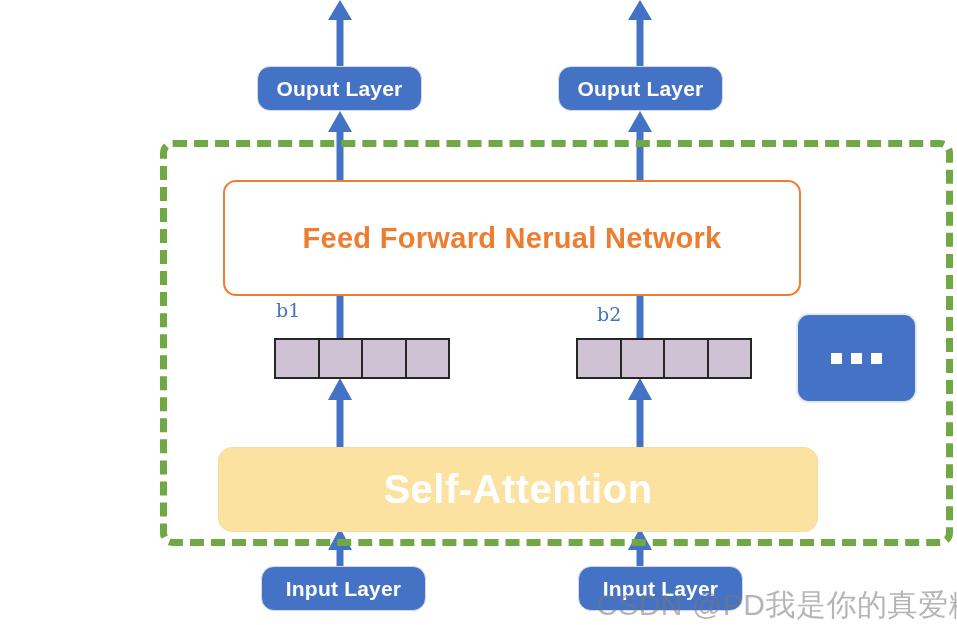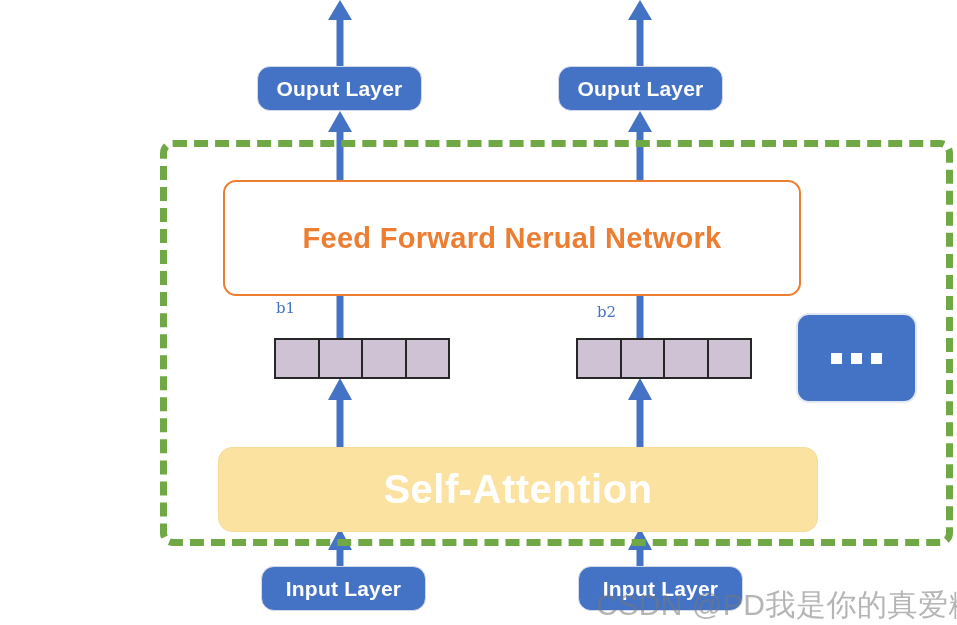--- a/index.html
+++ b/index.html
@@ -106,21 +106,21 @@
     border: 2px solid #262626;
     box-sizing: border-box;
     margin-left: -2px;
   }
   .vector .cell:first-child { margin-left: 0; }
 
   
   .vec-label {
     color: #4472C4;
     font-family: "DejaVu Serif", serif;
-    font-size: 15px;
+    font-size: 19px;
     white-space: nowrap;
   }
 
   
   .encoder-caption {
     color: #4472C4;
     font-size: 22px;
     white-space: nowrap;
   }
 

